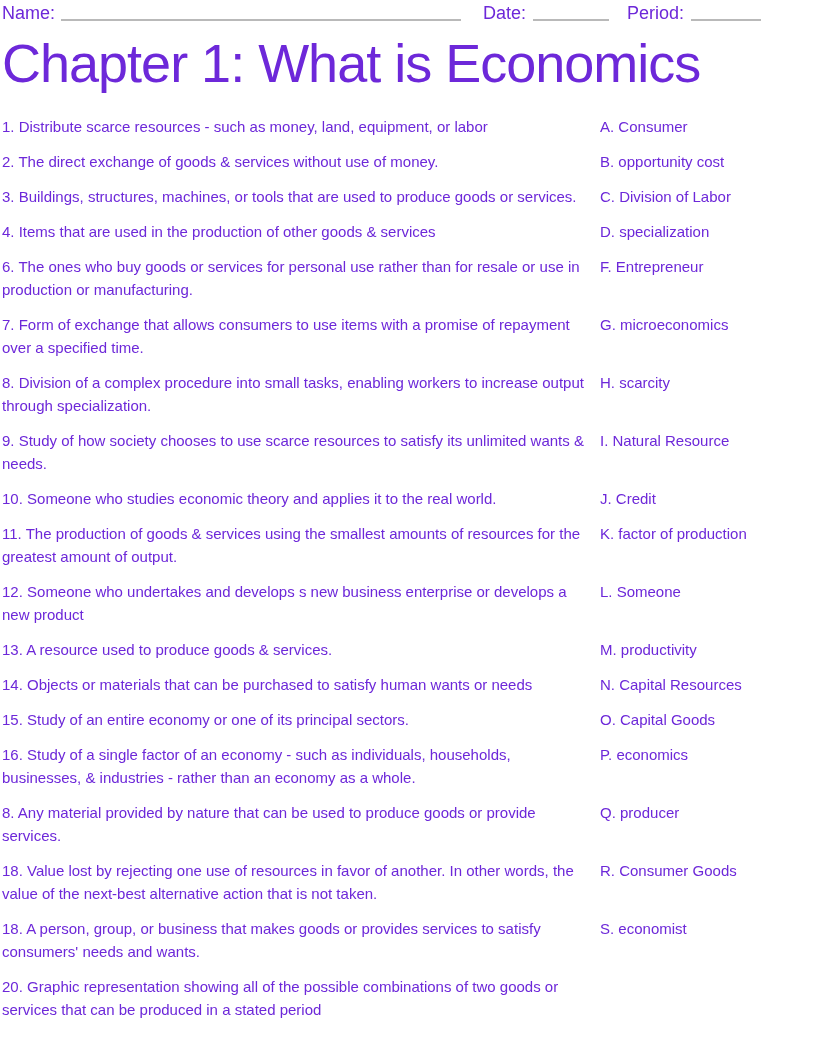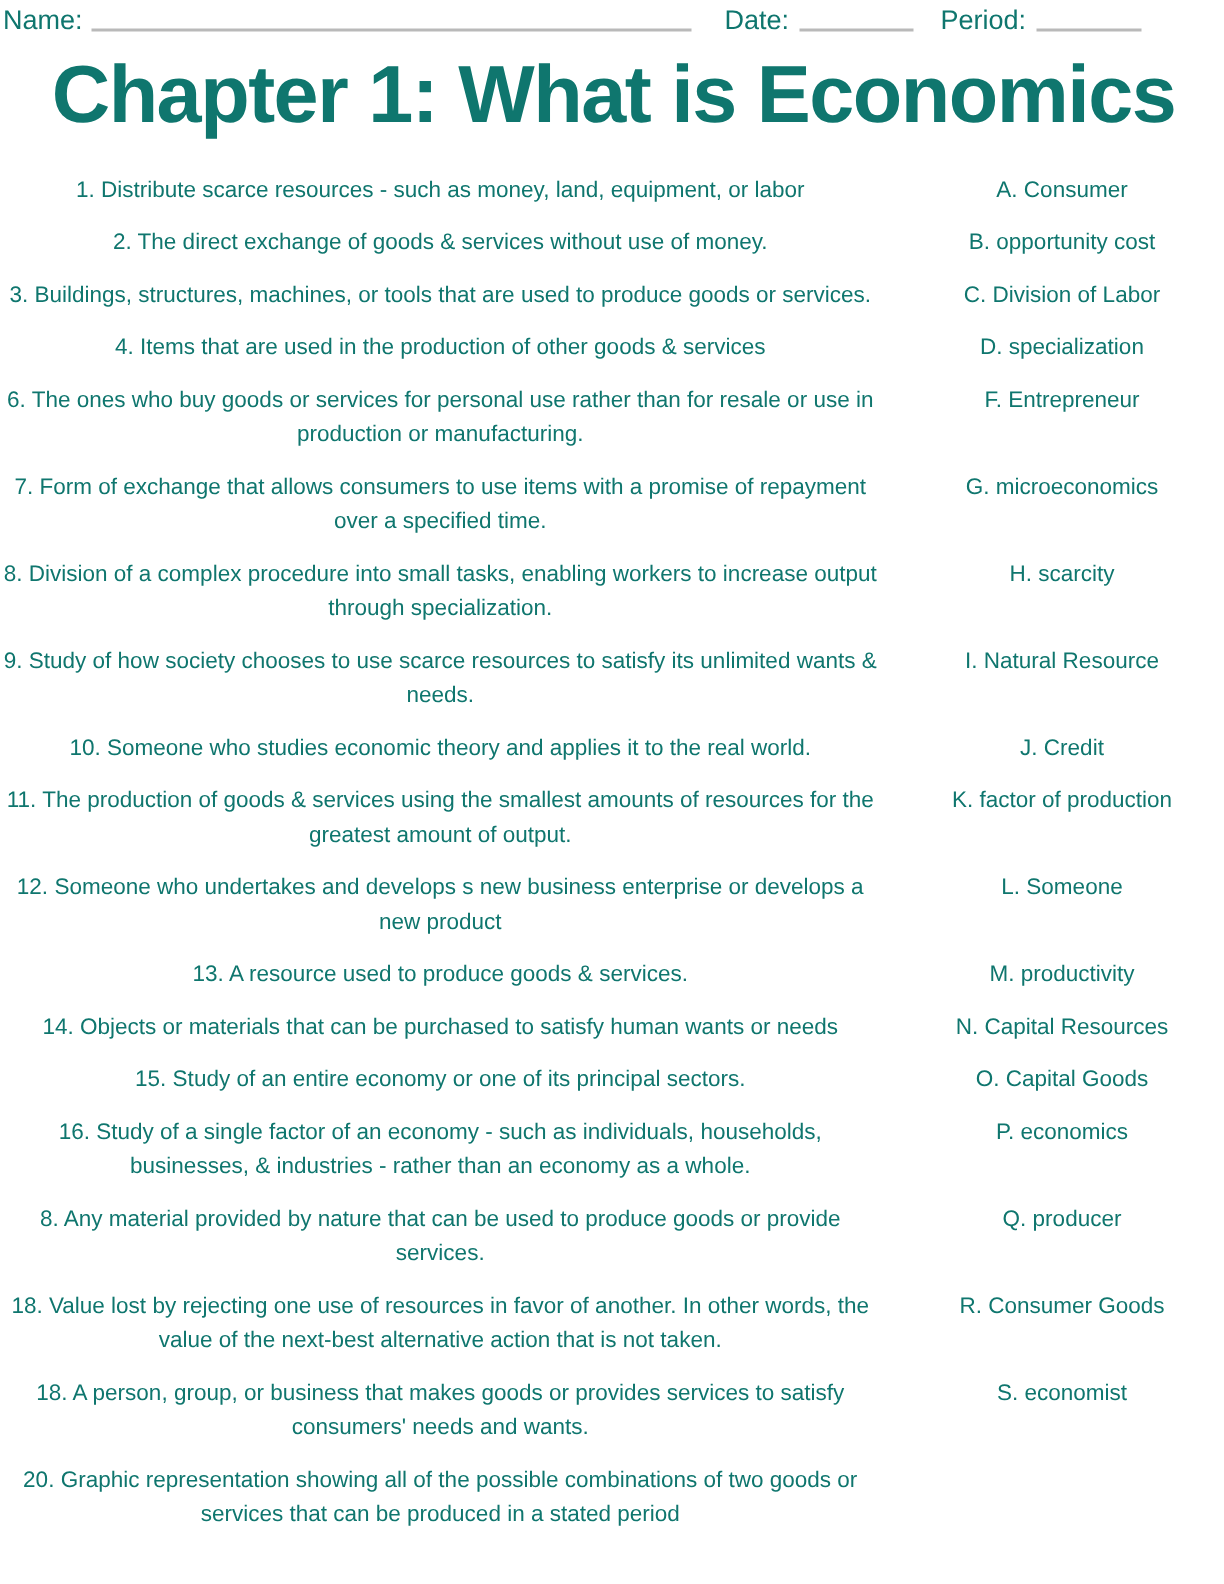--- a/index.html
+++ b/index.html
@@ -3,21 +3,21 @@
 <meta charset="utf-8">
 <style>
   * { margin: 0; padding: 0; box-sizing: border-box; }
   html, body { background: #ffffff; }
   .page {
     width: 816px;
     height: 1056px;
     background: #ffffff;
     overflow: hidden;
     position: relative;
-    color: #0f766e;
+    color: #6d28d9;
     font-family: "Liberation Sans", sans-serif;
     padding: 3px 0 0 2px;
   }
   .header {
     display: flex;
     align-items: baseline;
     font-size: 18px;
     padding-right: 41px;
     white-space: nowrap;
   }
@@ -28,33 +28,31 @@
     position: relative;
     top: 2px;
   }
   .name-line   { width: 400px; margin-left: 6px; }
   .date-line   { width: 76px;  margin-left: 7px; }
   .period-line { width: 70px;  margin-left: 7px; }
   .date-label   { margin-left: 22px; }
   .period-label { margin-left: 18px; }
   .title {
     font-size: 54px;
-    font-weight: bold;
-    text-align: center;
+    font-weight: normal;
     letter-spacing: -1px;
     line-height: 62px;
     margin-top: 8px;
   }
   .list { margin-top: 21px; }
   .row {
     display: grid;
     grid-template-columns: 583px 1fr;
     column-gap: 15px;
     margin-bottom: 12px;
-    text-align: center;
   }
   .clue, .answer {
     font-size: 15px;
     line-height: 23px;
   }
 </style>
 </head>
 <body>
 
 <div class="page">

